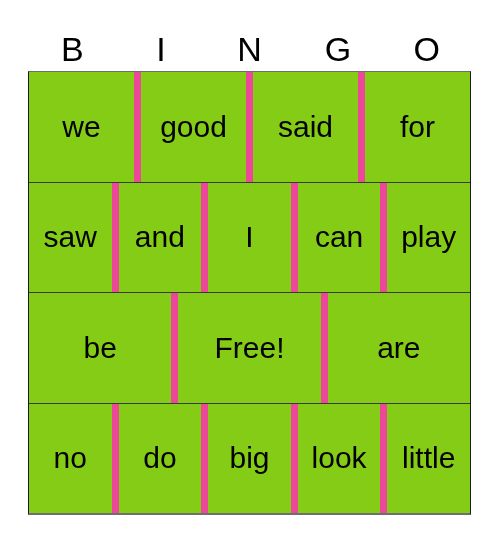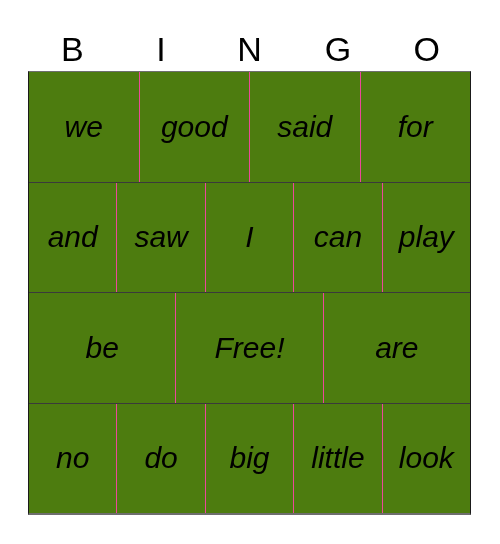--- a/index.html
+++ b/index.html
@@ -69,25 +69,24 @@
   .grid-row + .grid-row {
     border-top: 1px solid #3a3a3a;
   }
   .grid-cell {
     flex: 1 1 0;
     min-width: 0;
     display: flex;
     align-items: center;
     justify-content: center;
     box-sizing: border-box;
-    background: #4d7c0f;
-    font-style: italic;
+    background: #84cc16;
   }
   .grid-cell + .grid-cell {
-    border-left: 1px solid #ec4899;
+    border-left: 7px solid #ec4899;
     justify-content: center;
   }
   .cell-text {
     font-size: 30px;
     line-height: 1;
     white-space: nowrap;
     color: #000000;
     user-select: none;
   }
 </style>
@@ -126,24 +125,24 @@
       <div class="grid-cell">
           <span class="cell-text">said</span>
         </div>
       <div class="grid-cell">
           <span class="cell-text">for</span>
         </div>
     </div>
 
     <div class="grid-row">
       <div class="grid-cell">
-          <span class="cell-text">and</span>
+          <span class="cell-text">saw</span>
         </div>
       <div class="grid-cell">
-          <span class="cell-text">saw</span>
+          <span class="cell-text">and</span>
         </div>
       <div class="grid-cell">
           <span class="cell-text">I</span>
         </div>
       <div class="grid-cell">
           <span class="cell-text">can</span>
         </div>
       <div class="grid-cell">
           <span class="cell-text">play</span>
         </div>
@@ -165,22 +164,22 @@
       <div class="grid-cell">
           <span class="cell-text">no</span>
         </div>
       <div class="grid-cell">
           <span class="cell-text">do</span>
         </div>
       <div class="grid-cell">
           <span class="cell-text">big</span>
         </div>
       <div class="grid-cell">
-          <span class="cell-text">little</span>
+          <span class="cell-text">look</span>
         </div>
       <div class="grid-cell">
-          <span class="cell-text">look</span>
+          <span class="cell-text">little</span>
         </div>
     </div>
 
 
   </div>
 </div>
 
 </body></html>

